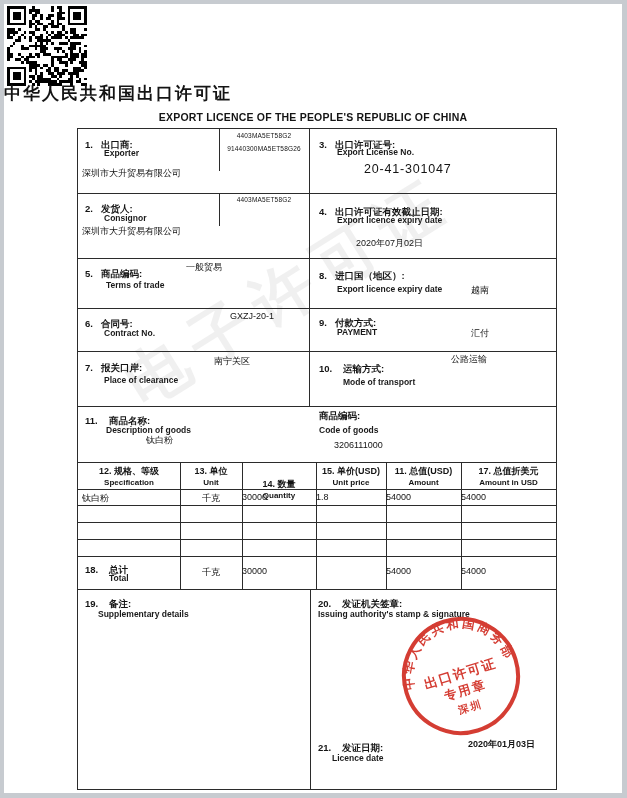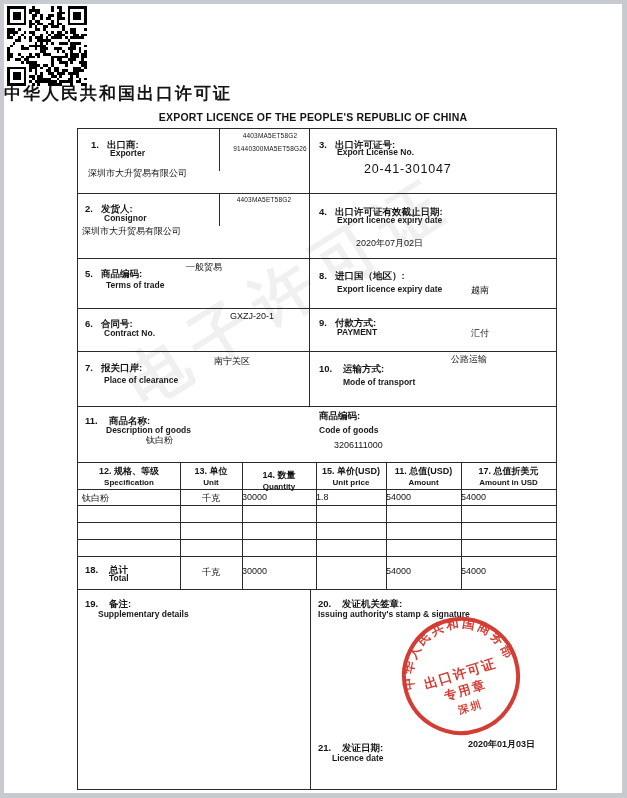--- a/index.html
+++ b/index.html
@@ -389,21 +389,21 @@
     <div class="vline" style="left:231px;top:0;height:277px"></div>
     <div class="vline" style="left:232px;top:460px;height:200px"></div>
     <div class="vline" style="left:141px;top:0;height:42px"></div>
     <div class="vline" style="left:141px;top:64px;height:33px"></div>
     <div class="vline" style="left:102px;top:333px;height:127px"></div>
     <div class="vline" style="left:164px;top:333px;height:127px"></div>
     <div class="vline" style="left:238px;top:333px;height:127px"></div>
     <div class="vline" style="left:308px;top:333px;height:127px"></div>
     <div class="vline" style="left:383px;top:333px;height:127px"></div>
 
-    <div class="cell" style="left:6px;top:0;width:231px;height:64px">
+    <div class="cell" style="left:0;top:0;width:231px;height:64px">
       <div class="abs" style="left:7px;top:5px"><span class="no">1.</span><span class="zh">出口商:</span></div>
       <div class="abs en" style="left:26px;top:19px">Exporter</div>
       <div class="abs code" style="left:142px;top:3px;width:88px;text-align:center">4403MA5ET58G2</div>
       <div class="abs code" style="left:142px;top:16px;width:88px;text-align:center">91440300MA5ET58G26</div>
       <div class="abs val" style="left:4px;top:38px">深圳市大升贸易有限公司</div>
     </div>
 
     <div class="cell" style="left:231px;top:0;width:247px;height:64px">
       <div class="abs" style="left:10px;top:5px"><span class="no">3.</span><span class="zh">出口许可证号:</span></div>
       <div class="abs en" style="left:28px;top:18px">Export  License No.</div>
@@ -470,21 +470,21 @@
 
     <div class="cell" style="left:0;top:333px;width:102px;height:27px;text-align:center">
       <div class="hdr-zh" style="margin-top:3px">12. 规格、等级</div>
       <div class="hdr-en">Specification</div>
     </div>
     <div class="cell" style="left:102px;top:333px;width:62px;height:27px;text-align:center">
       <div class="hdr-zh" style="margin-top:3px">13. 单位</div>
       <div class="hdr-en">Unit</div>
     </div>
     <div class="cell" style="left:164px;top:333px;width:74px;height:27px;text-align:center">
-      <div class="hdr-zh" style="margin-top:7px">14. 数量</div>
+      <div class="hdr-zh" style="margin-top:16px">14. 数量</div>
       <div class="hdr-en">Quantity</div>
     </div>
     <div class="cell" style="left:238px;top:333px;width:70px;height:27px;text-align:center">
       <div class="hdr-zh" style="margin-top:3px">15. 单价(USD)</div>
       <div class="hdr-en">Unit price</div>
     </div>
     <div class="cell" style="left:308px;top:333px;width:75px;height:27px;text-align:center">
       <div class="hdr-zh" style="margin-top:3px">11. 总值(USD)</div>
       <div class="hdr-en">Amount</div>
     </div>

